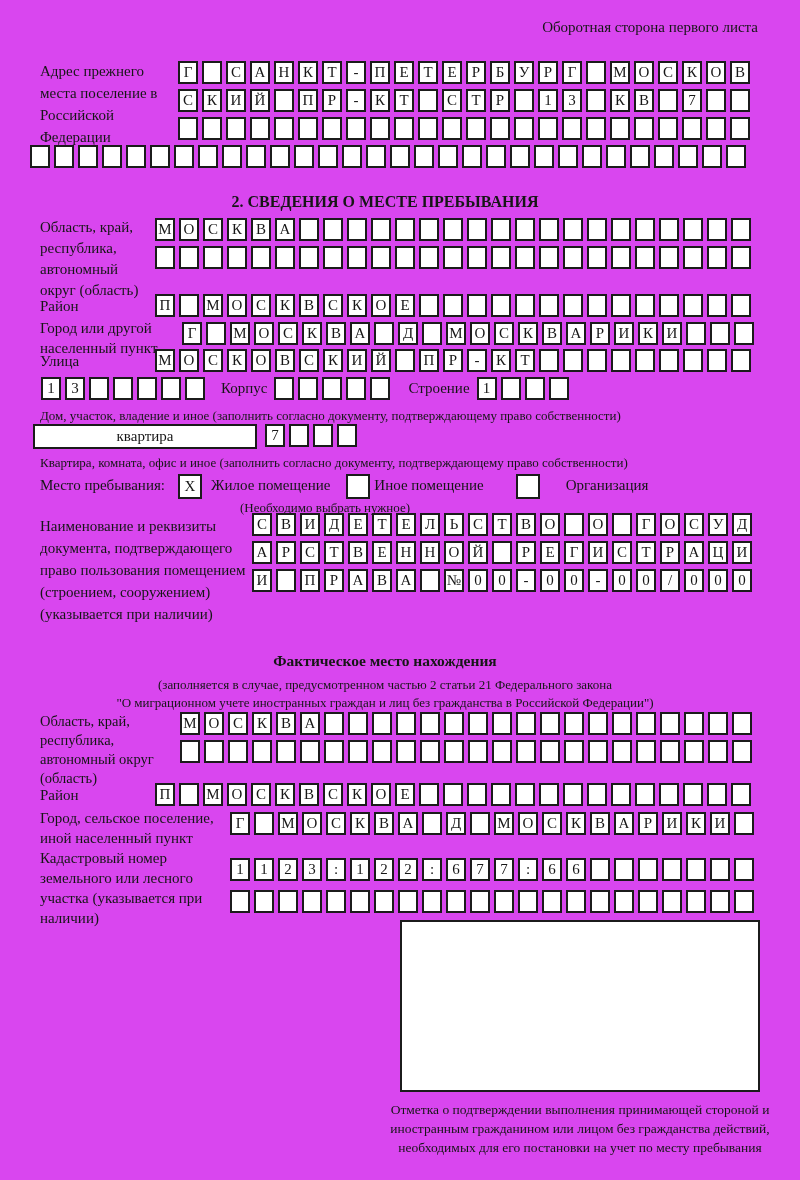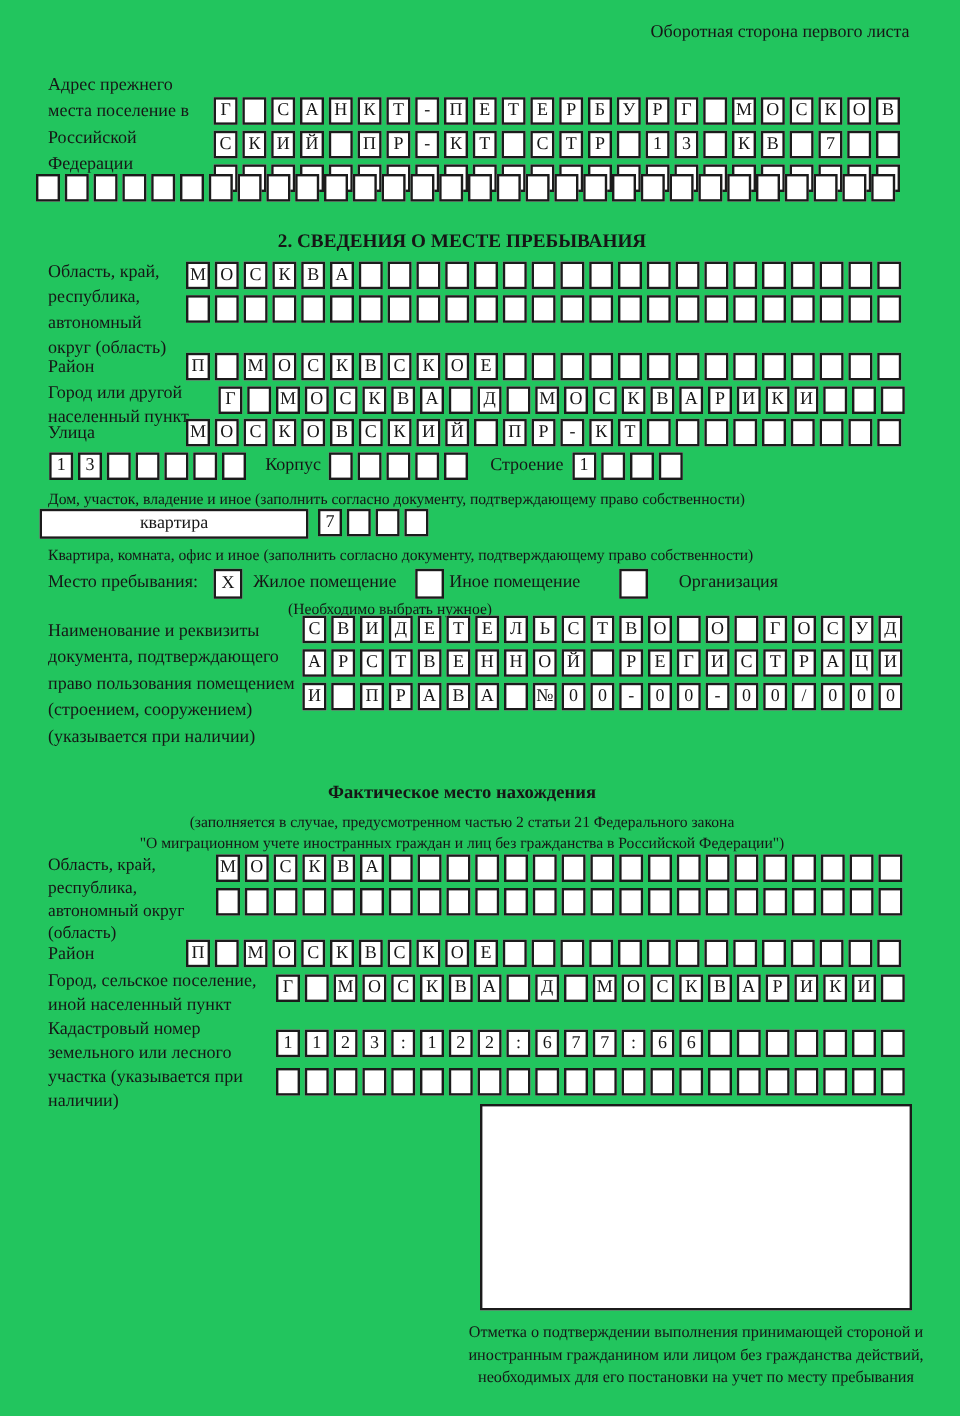--- a/index.html
+++ b/index.html
@@ -1,18 +1,18 @@
 <!DOCTYPE html>
 <html><head>
 <meta charset="utf-8">
 <style>
   html,body { margin:0; padding:0; background:#ffffff; }
   .page {
     position:relative; width:800px; height:1180px; margin:0 auto;
-    background:#22c55e; color:#161616; overflow:hidden;
+    background:#d946ef; color:#161616; overflow:hidden;
     font-family:"Liberation Serif", "DejaVu Serif", serif;
   }
   .abs { position:absolute; }
   .lbl { font-size:15px; line-height:22px; }
   .cap { font-size:13px; line-height:17px; }
   .center { text-align:center; }
   .title { font-size:16px; font-weight:bold; text-align:center; }
   .cellrow { white-space:nowrap; height:23px; margin-bottom:5px; }
   .cell {
     display:inline-block; box-sizing:border-box;
@@ -33,21 +33,21 @@
   .stampbox { box-sizing:border-box; border:2px solid #1b1b1b; background:#fff; }
 </style>
 </head>
 <body>
 
 <div class="page">
 
   <div class="abs lbl" style="top:16px;left:0;width:758px;text-align:right;">Оборотная сторона первого листа</div>
 
   <div class="abs lbl" style="top:60px;left:40px;width:130px;">Адрес прежнего места поселение в Российской Федерации</div>
-  <div class="abs" style="top:61px;left:178px;margin-top:20px;">
+  <div class="abs" style="top:61px;left:178px;">
     <div class="cellrow"><span class="cell">Г</span><span class="cell"></span><span class="cell">С</span><span class="cell">А</span><span class="cell">Н</span><span class="cell">К</span><span class="cell">Т</span><span class="cell">-</span><span class="cell">П</span><span class="cell">Е</span><span class="cell">Т</span><span class="cell">Е</span><span class="cell">Р</span><span class="cell">Б</span><span class="cell">У</span><span class="cell">Р</span><span class="cell">Г</span><span class="cell"></span><span class="cell">М</span><span class="cell">О</span><span class="cell">С</span><span class="cell">К</span><span class="cell">О</span><span class="cell">В</span></div>
     <div class="cellrow"><span class="cell">С</span><span class="cell">К</span><span class="cell">И</span><span class="cell">Й</span><span class="cell"></span><span class="cell">П</span><span class="cell">Р</span><span class="cell">-</span><span class="cell">К</span><span class="cell">Т</span><span class="cell"></span><span class="cell">С</span><span class="cell">Т</span><span class="cell">Р</span><span class="cell"></span><span class="cell">1</span><span class="cell">3</span><span class="cell"></span><span class="cell">К</span><span class="cell">В</span><span class="cell"></span><span class="cell">7</span><span class="cell"></span><span class="cell"></span></div>
     <div class="cellrow"><span class="cell"></span><span class="cell"></span><span class="cell"></span><span class="cell"></span><span class="cell"></span><span class="cell"></span><span class="cell"></span><span class="cell"></span><span class="cell"></span><span class="cell"></span><span class="cell"></span><span class="cell"></span><span class="cell"></span><span class="cell"></span><span class="cell"></span><span class="cell"></span><span class="cell"></span><span class="cell"></span><span class="cell"></span><span class="cell"></span><span class="cell"></span><span class="cell"></span><span class="cell"></span><span class="cell"></span></div>
   </div>
   <div class="abs cellrow" style="top:145px;left:30px;"><span class="cell"></span><span class="cell"></span><span class="cell"></span><span class="cell"></span><span class="cell"></span><span class="cell"></span><span class="cell"></span><span class="cell"></span><span class="cell"></span><span class="cell"></span><span class="cell"></span><span class="cell"></span><span class="cell"></span><span class="cell"></span><span class="cell"></span><span class="cell"></span><span class="cell"></span><span class="cell"></span><span class="cell"></span><span class="cell"></span><span class="cell"></span><span class="cell"></span><span class="cell"></span><span class="cell"></span><span class="cell"></span><span class="cell"></span><span class="cell"></span><span class="cell"></span><span class="cell"></span><span class="cell"></span></div>
 
   <div class="abs title" style="top:193px;left:0;width:770px;">2. СВЕДЕНИЯ О МЕСТЕ ПРЕБЫВАНИЯ</div>
 
   <div class="abs" style="top:217px;left:40px;width:112px;font-size:15px;line-height:21px;">Область, край, республика, автономный округ (область)</div>
   <div class="abs" style="top:218px;left:155px;">

